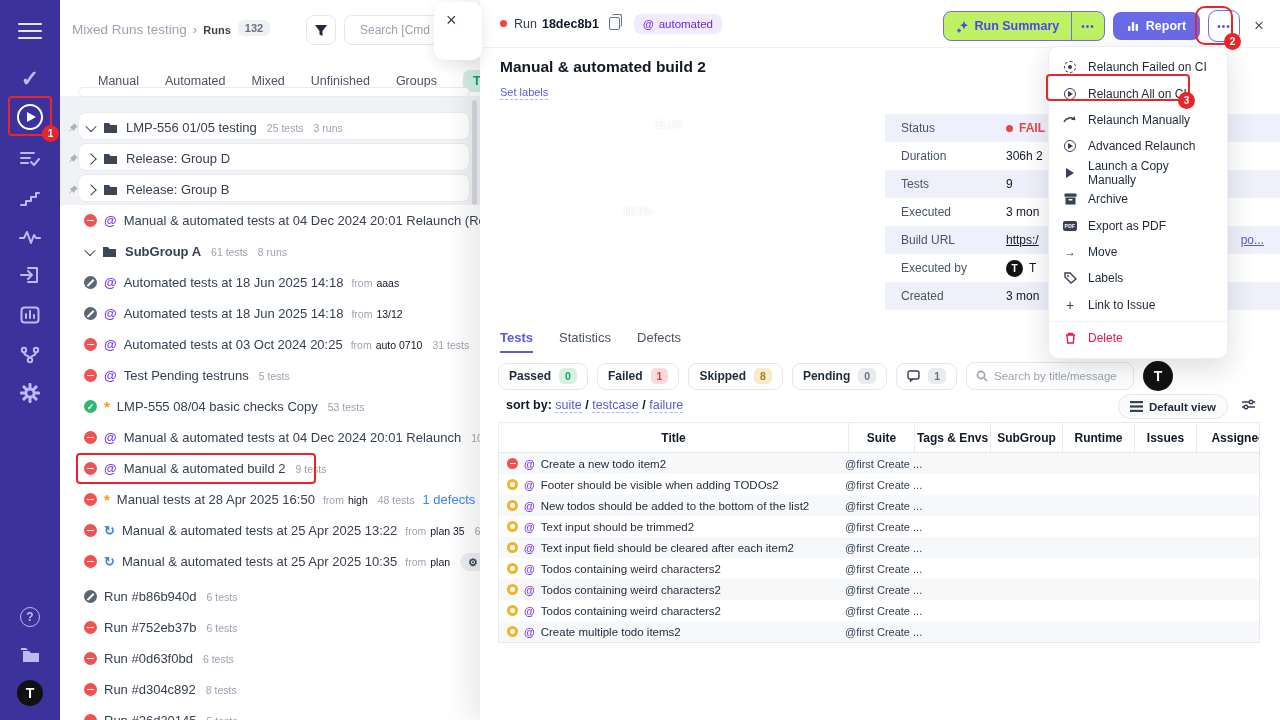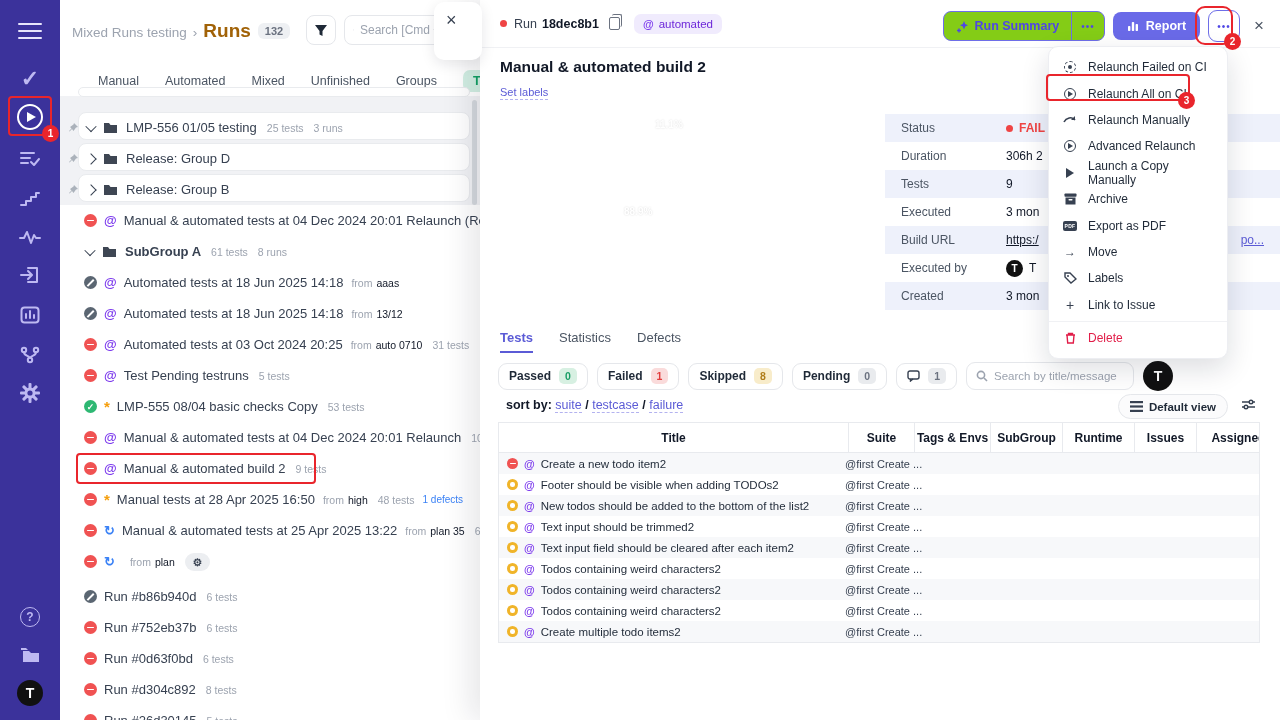--- a/index.html
+++ b/index.html
@@ -14,34 +14,34 @@
   .hamb::before,.hamb::after { content:""; position:absolute; left:0; width:24px; height:2.5px; background:#e7e5fb; border-radius:2px; }
   .hamb::before { top:-7px; } .hamb::after { top:7px; }
   .play-circ { width:26px; height:26px; border:2px solid #fff; border-radius:50%; display:flex; align-items:center; justify-content:center; }
   .play-circ .tri { width:0; height:0; border-left:9px solid #fff; border-top:5.5px solid transparent; border-bottom:5.5px solid transparent; margin-left:2px; }
   .avatar { background:#111; color:#fff; border-radius:50%; display:flex; align-items:center; justify-content:center; font-weight:bold; }
 
   
   .listpanel { position:absolute; left:60px; top:0; width:420px; height:720px; background:#fff; }
   .crumb { position:absolute; top:20px; left:12px; font-size:13.5px; color:#9ca3af; white-space:nowrap; }
   .crumb .sep { margin:0 6px; color:#9ca3af; }
-  .crumb .cur { color:#a16207; font-weight:bold; font-size:19px; }
+  .crumb .cur { color:#404040; font-weight:bold; font-size:11px; }
   .count-badge { display:inline-block; background:#eef0f3; color:#6b7280; font-size:11px; font-weight:bold; border-radius:6px; padding:2px 7px; margin-left:7px; vertical-align:2px; }
   .filter-btn { position:absolute; top:15px; left:246px; width:30px; height:30px; border:1px solid #e5e7eb; border-radius:8px; background:#fff; display:flex; align-items:center; justify-content:center; }
   .search1 { position:absolute; top:15px; left:284px; width:120px; height:30px; border:1px solid #e5e7eb; border-radius:8px; background:#fff; display:flex; align-items:center; padding:0 8px; gap:6px; color:#9ca3af; font-size:12px; overflow:hidden; white-space:nowrap; }
   .tabsrow { position:absolute; top:68px; left:12px; right:0; height:26px; display:flex; align-items:center; gap:26px; font-size:12.5px; color:#4b5563; white-space:nowrap; overflow:hidden; }
   .tab-pill { background:#d2efe3; color:#119f63; padding:4px 8px 4px 10px; border-radius:7px; font-weight:bold; }
   .list-grayzone { position:absolute; left:0; top:96px; width:420px; height:110px; background:#f1f2f5; }
   .gcard { position:absolute; left:18px; width:392px; height:28px; background:#fff; border:1px solid #e9ebee; border-radius:8px; }
   .sliver { position:absolute; left:18px; top:-9px; width:392px; height:10px; background:#fff; border:1px solid #e9ebee; border-radius:8px; }
   .lrow { position:absolute; left:0; width:420px; height:31px; display:flex; align-items:center; font-size:13px; color:#374151; white-space:nowrap; overflow:hidden; background:#fff; }
   .lrow .meta { color:#9ca3af; font-size:10.5px; margin-left:10px; }
   .lrow .fromlbl { color:#9ca3af; font-size:10.5px; margin-left:8px; }
   .lrow .fromval { color:#111827; font-size:10.5px; font-weight:normal; margin-left:4px; }
-  .lrow .defects { color:#3b82f6; font-size:10px; margin-left:8px; }
+  .lrow .defects { color:#3b82f6; font-size:13px; margin-left:8px; }
   .pin-ic { margin-left:8px; margin-right:4px; opacity:.8; }
   .chev { display:inline-block; width:8px; height:8px; border-right:1.8px solid #374151; border-bottom:1.8px solid #374151; margin:0 8px 0 4px; }
   .chev.down { transform:rotate(45deg) translate(-1px,-1px); }
   .chev.right { transform:rotate(-45deg); }
   .st { display:inline-flex; width:13px; height:13px; border-radius:50%; margin-right:7px; flex:none; align-items:center; justify-content:center; }
   .st.fail { background:#f05252; } .st.fail::after { content:""; width:7px; height:1.8px; background:#fff; border-radius:1px; }
   .st.skip { background:#f0b429; } .st.skip::after { content:""; width:4.5px; height:4.5px; background:#fff; border-radius:50%; }
   .st.pass { background:#2eb873; color:#fff; font-size:9px; font-weight:bold; } .st.pass::after { content:"✓"; }
   .st.ban { background:#5b6672; position:relative; } .st.ban::after { content:""; width:9px; height:1.8px; background:#fff; transform:rotate(-45deg); }
   .fw { font-weight:bold; color:#7c3aed; font-size:13px; margin-right:7px; flex:none; }
@@ -56,21 +56,21 @@
   .close-x { position:absolute; left:12px; top:8px; font-size:18px; color:#374151; }
   .dhead { position:absolute; left:0; top:0; width:800px; height:48px; border-bottom:1px solid #f0f1f4; display:flex; align-items:center; padding-left:20px; }
   .dot-red { width:7px; height:7px; border-radius:50%; background:#ef4444; margin-right:7px; }
   .runlbl { font-size:12.5px; color:#374151; }
   .runid { font-weight:bold; color:#111827; margin-left:5px; }
   .copy-ic { width:11px; height:13px; border:1.4px solid #6b7280; border-radius:2px; margin-left:10px; position:relative; }
   .copy-ic::after { content:""; position:absolute; left:2.5px; top:-4px; width:9px; height:12px; border-top:1.4px solid #6b7280; border-right:1.4px solid #6b7280; border-radius:2px; }
   .auto-badge { margin-left:14px; background:#f0ebfd; color:#6d28d9; font-size:11.5px; border-radius:7px; padding:4px 9px; display:inline-flex; align-items:center; gap:5px; }
   .auto-badge .fw { margin:0; font-size:11px; }
   .hbtns { position:absolute; right:16px; top:10px; display:flex; align-items:center; gap:8px; }
-  .btn-summary { display:flex; border:1px solid #6e6ee8; border-radius:8px; overflow:hidden; background:#84cc16; }
+  .btn-summary { display:flex; border:1px solid #6e6ee8; border-radius:8px; overflow:hidden; background:#bef264; }
   .btn-summary .main { padding:7px 12px; color:#4f46e5; font-size:12.5px; font-weight:bold; display:flex; gap:6px; align-items:center; }
   .btn-summary .more { padding:7px 9px; border-left:1px solid #6e6ee8; color:#4f46e5; font-size:10px; letter-spacing:1px; display:flex; align-items:center; }
   .btn-report { background:#6a6ae8; color:#fff; border-radius:8px; padding:7px 14px; font-size:12.5px; font-weight:bold; display:flex; gap:7px; align-items:center; }
   .btn-more { width:32px; height:32px; border:1px solid #6e6ee8; border-radius:9px; background:#fff; color:#4f46e5; font-size:10px; letter-spacing:1px; display:flex; align-items:center; justify-content:center; }
   .btn-close { color:#4b5563; font-size:17px; margin-left:6px; }
   .dtitle { position:absolute; left:20px; top:58px; font-size:15.5px; font-weight:bold; color:#111827; }
   .setlabels { position:absolute; left:20px; top:86px; font-size:11px; color:#5b5bd6; border-bottom:1px dashed #b3b2ef; padding-bottom:1px; }
 
   
   .donut { position:absolute; left:587px; top:107px; width:130px; height:130px; border-radius:50%;
@@ -356,20 +356,21 @@
     <span class="st fail"></span>
       <span class="fw sync">↻</span>
     <span>Manual &amp; automated tests at 25 Apr 2025 13:22</span>
     <span class="fromlbl">from</span>
       <span class="fromval">plan 35</span>
     <span class="meta">69 tests</span>
   </div>
   <div class="lrow" style="top:546px;padding-left:24px">
     <span class="st fail"></span>
       <span class="fw sync">↻</span>
+    <span>Manual &amp; automated tests at 25 Apr 2025 10:35</span>
     <span class="fromlbl">from</span>
       <span class="fromval">plan</span>
     <span class="os-badge">
         <span>⚙</span>
       </span>
   </div>
   <div class="lrow" style="top:581px;padding-left:24px">
     <span class="st ban"></span>
     <span>Run #b86b940d</span>
     <span class="meta">6 tests</span>

